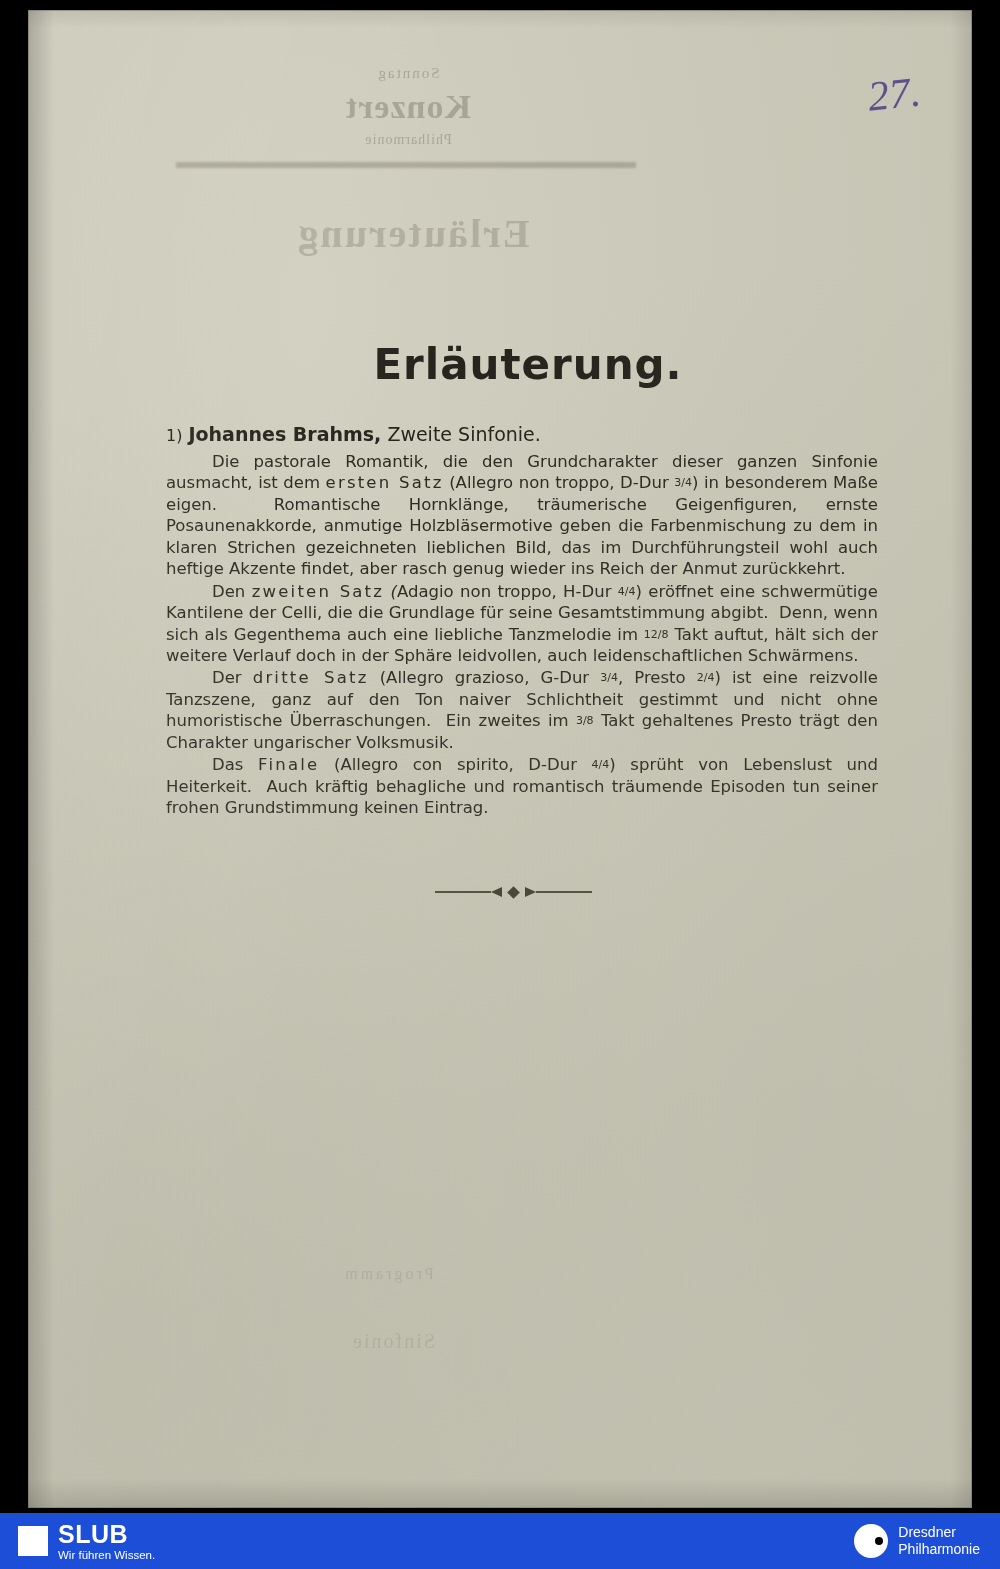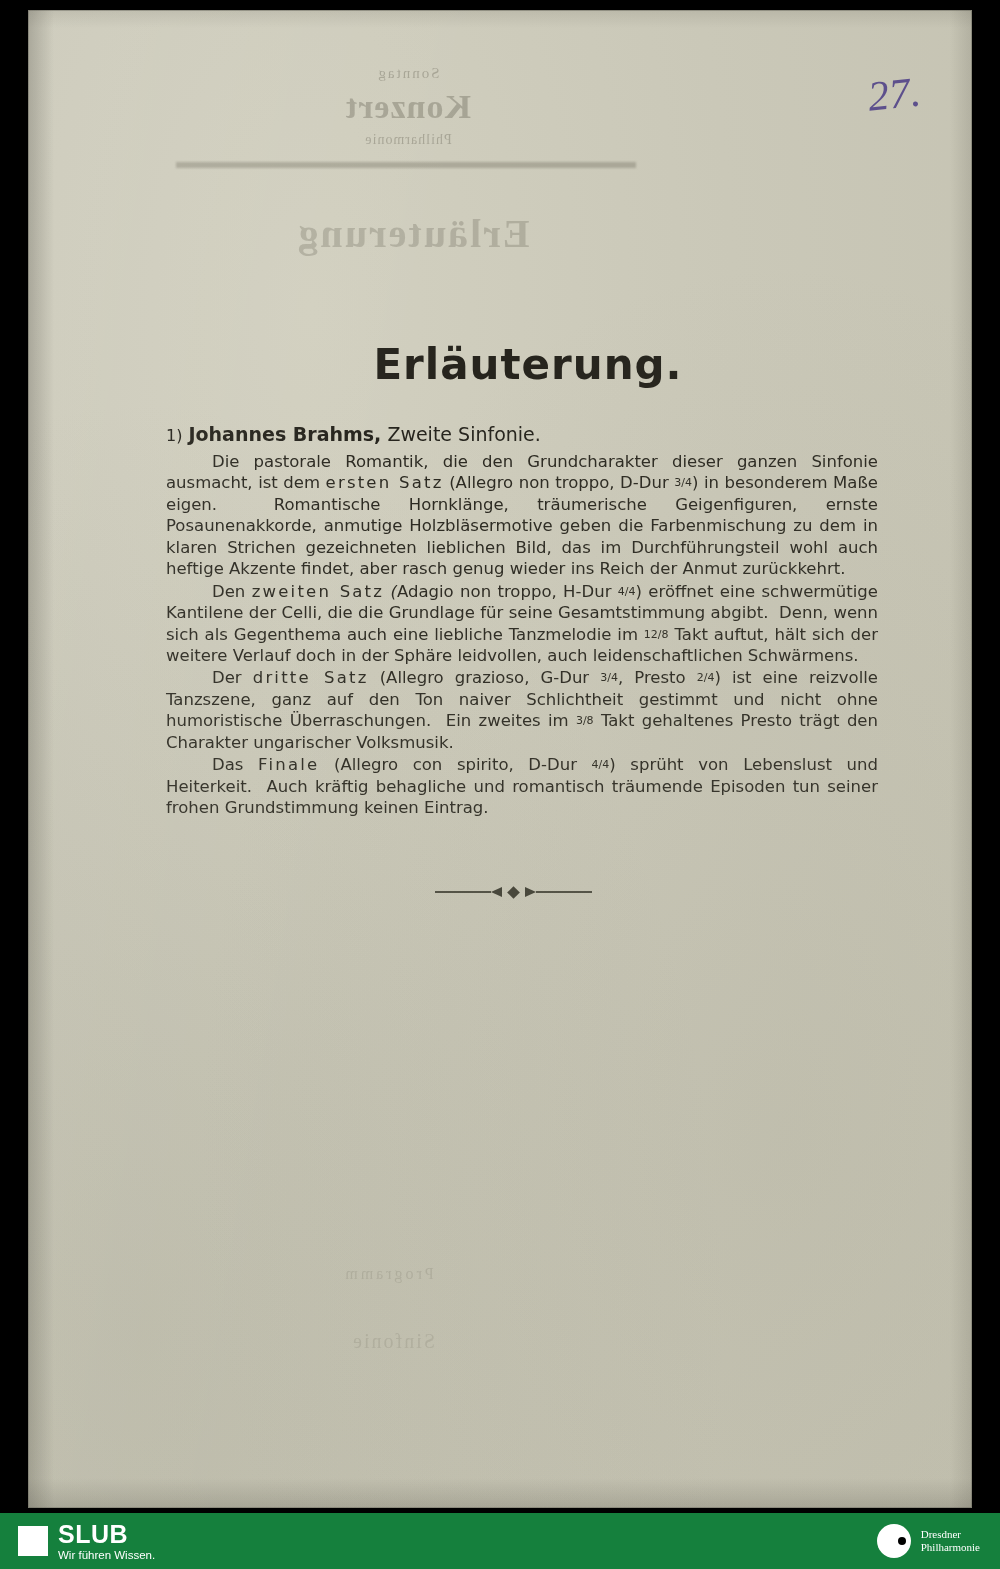--- a/index.html
+++ b/index.html
@@ -186,21 +186,21 @@
     border-bottom: 5px solid transparent;
   }
   #ornament .tri-l { border-right: 11px solid #3d3c31; margin-right: 2px; }
   #ornament .tri-r { border-left: 11px solid #3d3c31; margin-left: 2px; }
 
   
   #footer-bar {
     position: absolute;
     left: 0; bottom: 0;
     width: 1000px; height: 56px;
-    background: #15803d;
+    background: #1d4ed8;
     color: #fff;
     display: flex;
     align-items: center;
     justify-content: space-between;
   }
   #slub-logo {
     display: flex;
     align-items: flex-start;
     gap: 10px;
     padding-left: 18px;
@@ -234,23 +234,22 @@
   }
   #dp-mark::after {
     content: "";
     position: absolute;
     left: 21px; top: 13px;
     width: 8px; height: 8px;
     border-radius: 50%;
     background: #000;
   }
   #dp-text {
-    font-size: 11px;
+    font-size: 14px;
     line-height: 1.22;
-    font-family: Liberation Serif, serif;
   }
 </style>
 </head>
 <body>
 
 <div id="scan-page">
 
   <div id="page-edge-shadow"></div>
 
   <div class="bleed" id="bleed-head-small">Sonntag</div>

